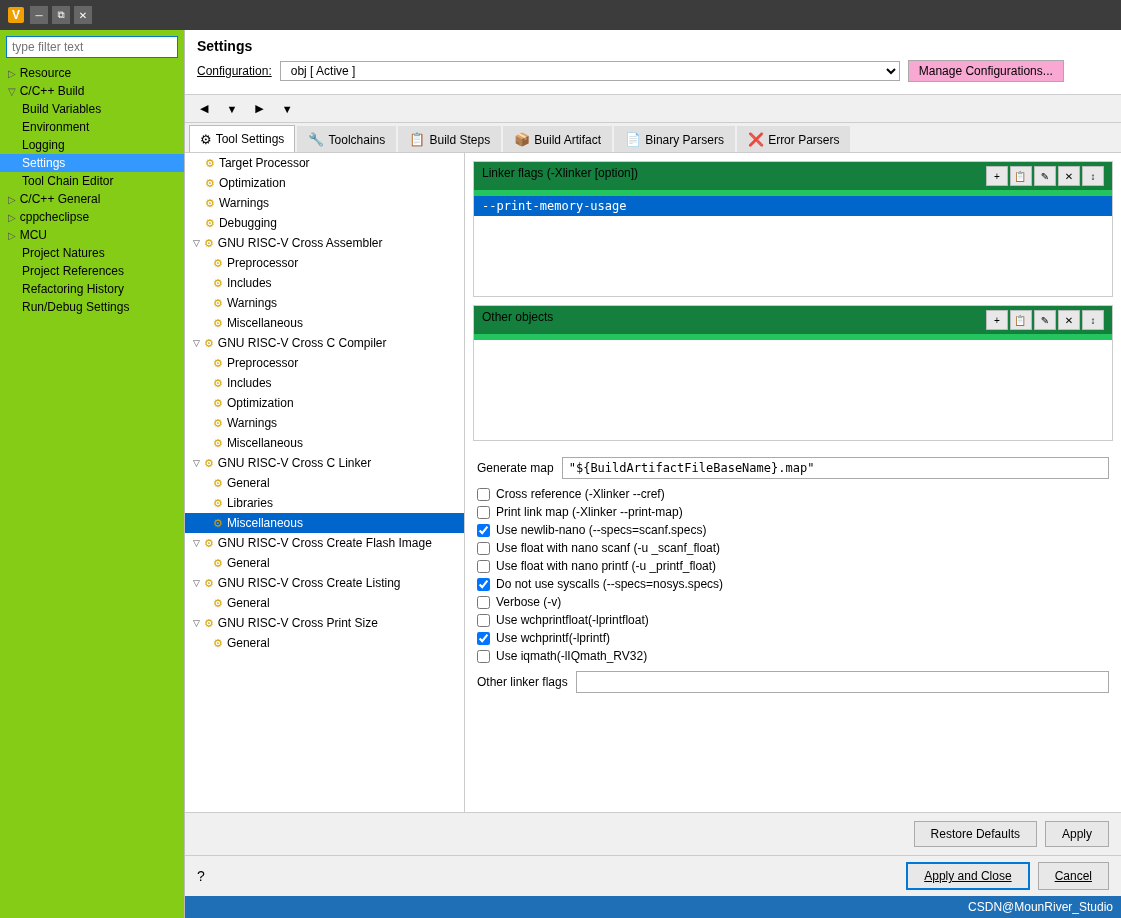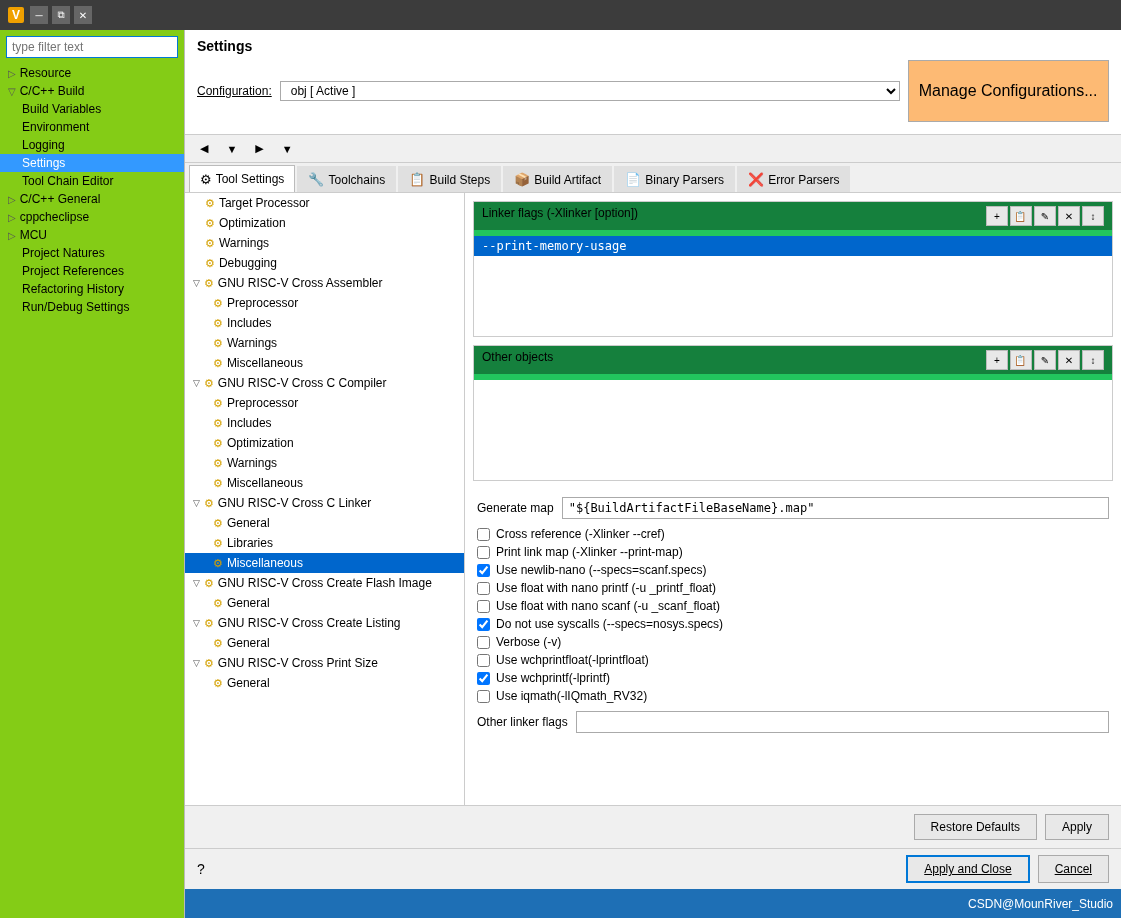--- a/index.html
+++ b/index.html
@@ -76,25 +76,25 @@
     .config-label { font-size: 12px; text-decoration: underline; }
     .config-select {
       flex: 1;
       max-width: 620px;
       padding: 1px 6px;
       border: 1px solid #aaa;
       background: #fff;
       font-size: 12px;
     }
     .manage-btn {
-      padding: 21px 10px;
+      padding: 3px 10px;
       border: 1px solid #aaa;
-      background: #fdba74;
-      cursor: pointer;
-      font-size: 16px;
+      background: #f9a8d4;
+      cursor: pointer;
+      font-size: 12px;
     }
 
     
     .tabs-bar {
       display: flex;
       background: #f0f0f0;
       border-bottom: 1px solid #ccc;
       padding: 0 4px;
     }
     .tab {
@@ -248,21 +248,21 @@
       background: #e8e8e8;
       cursor: pointer;
       font-size: 12px;
     }
     .bottom-btn.primary {
       background: #e8e8e8;
     }
 
     
     .status-bar {
-      height: 29px;
+      height: 22px;
       background: #1e6fb5;
       color: #fff;
       display: flex;
       align-items: center;
       padding: 0 8px;
       font-size: 11px;
       justify-content: flex-end;
       gap: 8px;
     }
 
@@ -589,26 +589,26 @@
               </div>
               <div class="checkbox-row">
                 <input type="checkbox" id="cb-print-link-map" style="">
                 <label for="cb-print-link-map">Print link map (-Xlinker --print-map)</label>
               </div>
               <div class="checkbox-row">
                 <input type="checkbox" id="cb-newlib-nano" checked="" style="">
                 <label for="cb-newlib-nano">Use newlib-nano (--specs=scanf.specs)</label>
               </div>
               <div class="checkbox-row">
+                <input type="checkbox" id="cb-float-scanf" style="">
+                <label for="cb-float-scanf">Use float with nano scanf (-u _scanf_float)</label>
+              </div>
+              <div class="checkbox-row">
                 <input type="checkbox" id="cb-float-printf" style="">
                 <label for="cb-float-printf">Use float with nano printf (-u _printf_float)</label>
-              </div>
-              <div class="checkbox-row">
-                <input type="checkbox" id="cb-float-scanf" style="">
-                <label for="cb-float-scanf">Use float with nano scanf (-u _scanf_float)</label>
               </div>
               <div class="checkbox-row">
                 <input type="checkbox" id="cb-no-syscalls" checked="" style="">
                 <label for="cb-no-syscalls">Do not use syscalls (--specs=nosys.specs)</label>
               </div>
               <div class="checkbox-row">
                 <input type="checkbox" id="cb-verbose" style="">
                 <label for="cb-verbose">Verbose (-v)</label>
               </div>
               <div class="checkbox-row">

